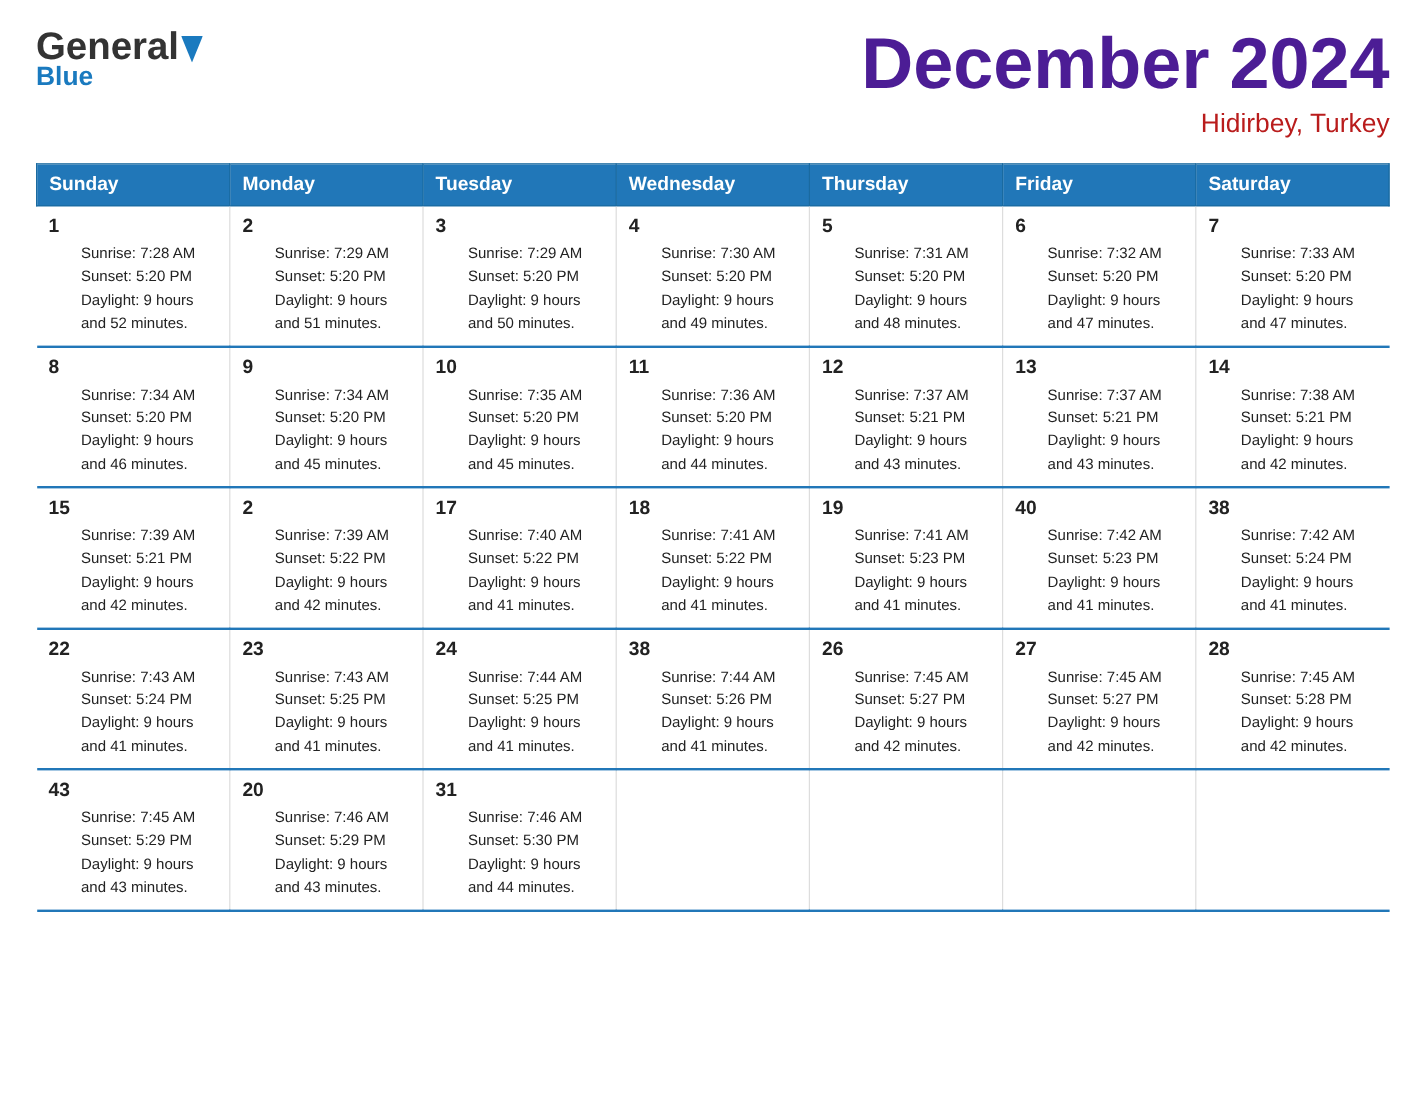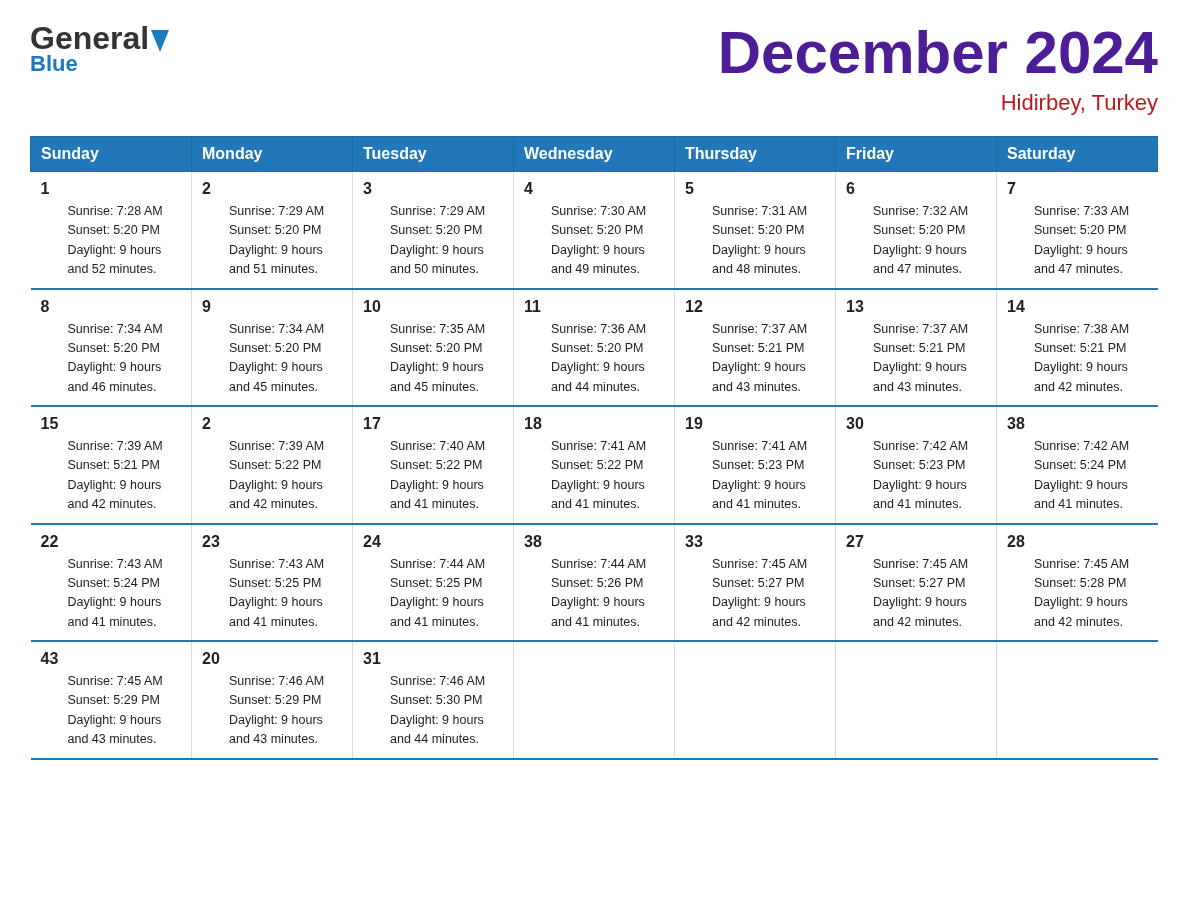--- a/index.html
+++ b/index.html
@@ -190,21 +190,21 @@
         </td>
         <td>
           <span class="day-num">18</span>
         <div class="day-info">Sunrise: 7:41 AM<br>Sunset: 5:22 PM<br>Daylight: 9 hours<br>and 41 minutes.</div>
         </td>
         <td>
           <span class="day-num">19</span>
         <div class="day-info">Sunrise: 7:41 AM<br>Sunset: 5:23 PM<br>Daylight: 9 hours<br>and 41 minutes.</div>
         </td>
         <td>
-          <span class="day-num">30</span>
+          <span class="day-num">40</span>
         <div class="day-info">Sunrise: 7:42 AM<br>Sunset: 5:23 PM<br>Daylight: 9 hours<br>and 41 minutes.</div>
         </td>
         <td>
           <span class="day-num">38</span>
         <div class="day-info">Sunrise: 7:42 AM<br>Sunset: 5:24 PM<br>Daylight: 9 hours<br>and 41 minutes.</div>
         </td>
       </tr>
       <tr>
         <td>
           <span class="day-num">22</span>
@@ -216,21 +216,21 @@
         </td>
         <td>
           <span class="day-num">24</span>
         <div class="day-info">Sunrise: 7:44 AM<br>Sunset: 5:25 PM<br>Daylight: 9 hours<br>and 41 minutes.</div>
         </td>
         <td>
           <span class="day-num">38</span>
         <div class="day-info">Sunrise: 7:44 AM<br>Sunset: 5:26 PM<br>Daylight: 9 hours<br>and 41 minutes.</div>
         </td>
         <td>
-          <span class="day-num">33</span>
+          <span class="day-num">26</span>
         <div class="day-info">Sunrise: 7:45 AM<br>Sunset: 5:27 PM<br>Daylight: 9 hours<br>and 42 minutes.</div>
         </td>
         <td>
           <span class="day-num">27</span>
         <div class="day-info">Sunrise: 7:45 AM<br>Sunset: 5:27 PM<br>Daylight: 9 hours<br>and 42 minutes.</div>
         </td>
         <td>
           <span class="day-num">28</span>
         <div class="day-info">Sunrise: 7:45 AM<br>Sunset: 5:28 PM<br>Daylight: 9 hours<br>and 42 minutes.</div>
         </td>

